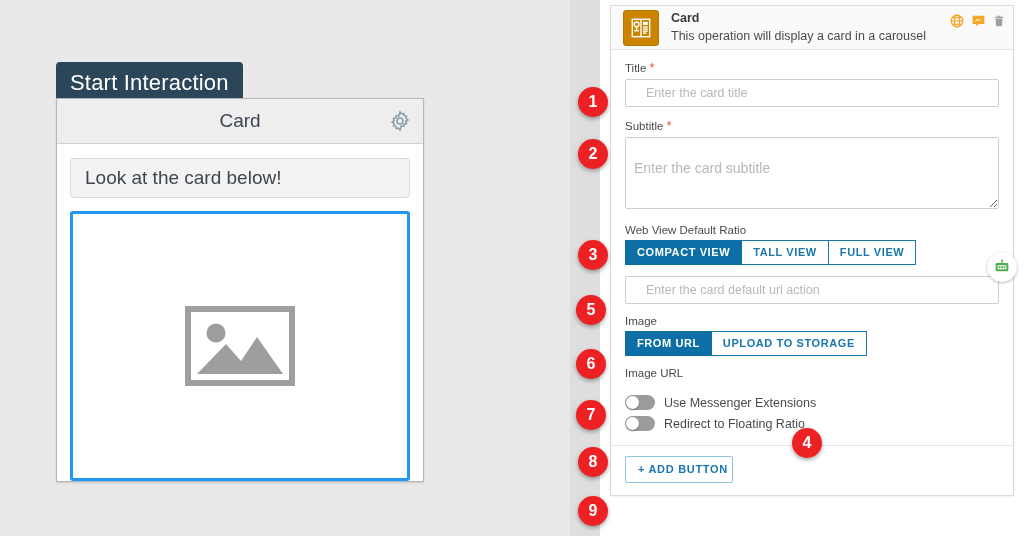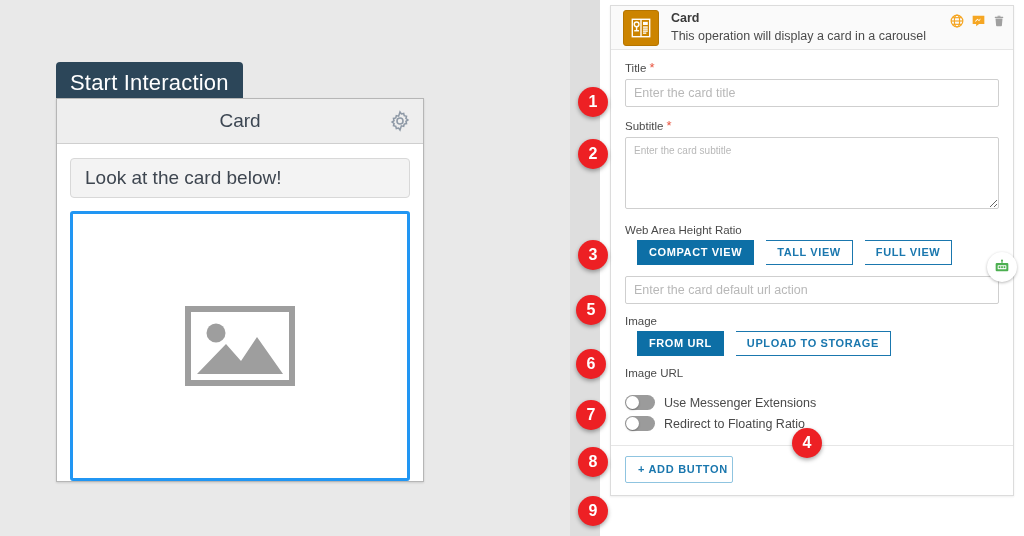--- a/index.html
+++ b/index.html
@@ -162,35 +162,35 @@
   }
   .req-star { color: #e8543f; font-size: 13px; }
   .text-input {
     width: 100%;
     height: 28px;
     border: 1px solid #cfcfcf;
     border-radius: 2px;
     box-sizing: border-box;
     font-size: 12.5px;
     color: #333;
-    padding: 0 8px;
+    padding: 0 20px;
     font-family: "Liberation Sans", sans-serif;
     background: #fff;
     outline: none;
   }
   .text-input::placeholder { color: #b8b8b8; }
   .text-area {
     width: 100%;
     height: 72px;
     border: 1px solid #cfcfcf;
     border-radius: 2px;
     box-sizing: border-box;
-    font-size: 10px;
+    font-size: 14px;
     color: #6d28d9;
-    padding: 7px 8px;
+    padding: 22px 8px;
     font-family: "Liberation Sans", sans-serif;
     resize: vertical;
     outline: none;
     background: #fff;
   }
   .text-area::placeholder { color: #b8b8b8; }
   .field-block { margin-bottom: 11px; }
 
   
   .seg-group { display: inline-flex; }
@@ -198,21 +198,20 @@
     font-size: 11px;
     font-weight: bold;
     letter-spacing: 0.6px;
     padding: 5px 11px 6px 11px;
     border: 1px solid #1a77ae;
     background: #ffffff;
     color: #1a77ae;
     cursor: pointer;
     font-family: "Liberation Sans", sans-serif;
     line-height: 1.1;
-    margin-left: 12px;
   }
   .seg-btn + .seg-btn { border-left: none; }
   .seg-btn.active {
     background: #0d6fa6;
     color: #ffffff;
     border-color: #0d6fa6;
   }
 
   
   .input-with-bot { position: relative; text-decoration: underline; }
@@ -383,21 +382,21 @@
 
         <div class="field-block">
           <div class="field-label">
             <span>Subtitle</span>
             <span class="req-star">*</span>
           </div>
           <textarea class="text-area" placeholder="Enter the card subtitle" style=""></textarea>
         </div>
 
         <div class="field-block">
-          <div class="field-label">Web Area Height Ratio</div>
+          <div class="field-label">Web View Default Ratio</div>
           <div class="seg-group">
             <button class="seg-btn active">COMPACT VIEW</button>
             <button class="seg-btn">TALL VIEW</button>
             <button class="seg-btn">FULL VIEW</button>
           </div>
         </div>
 
         <div class="field-block">
           <div class="input-with-bot">
             <input class="text-input" type="text" placeholder="Enter the card default url action" style="">

